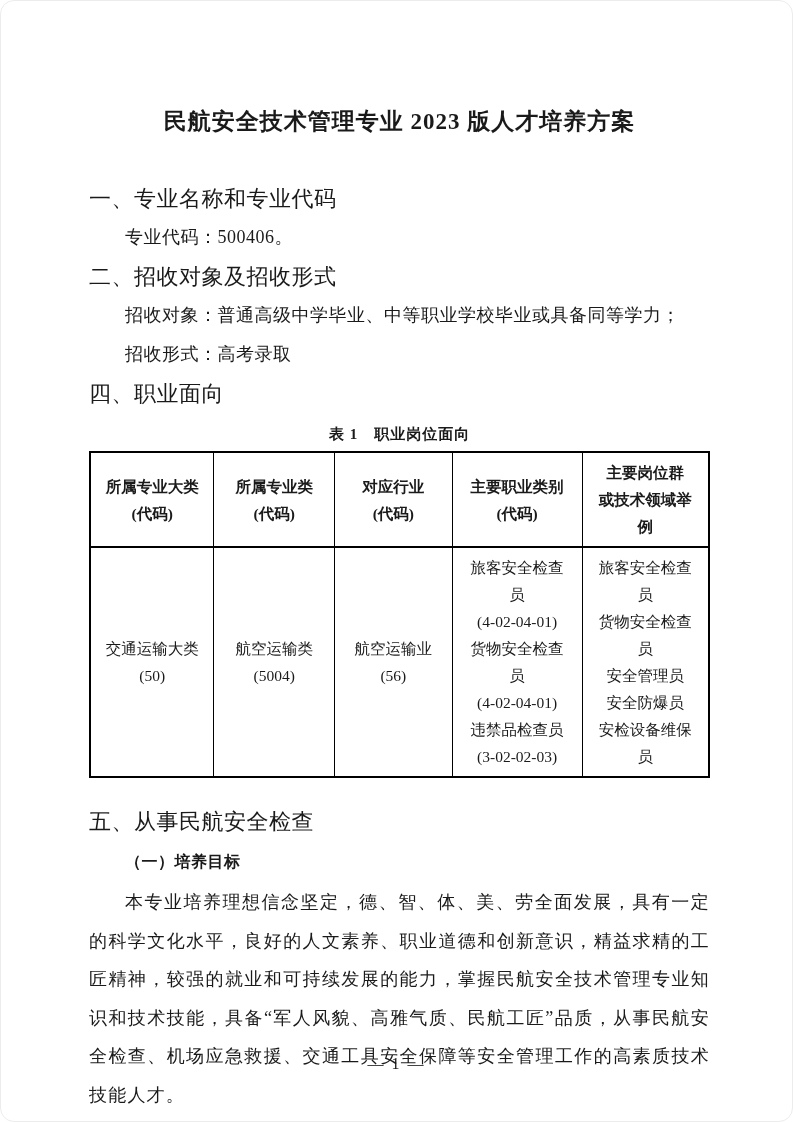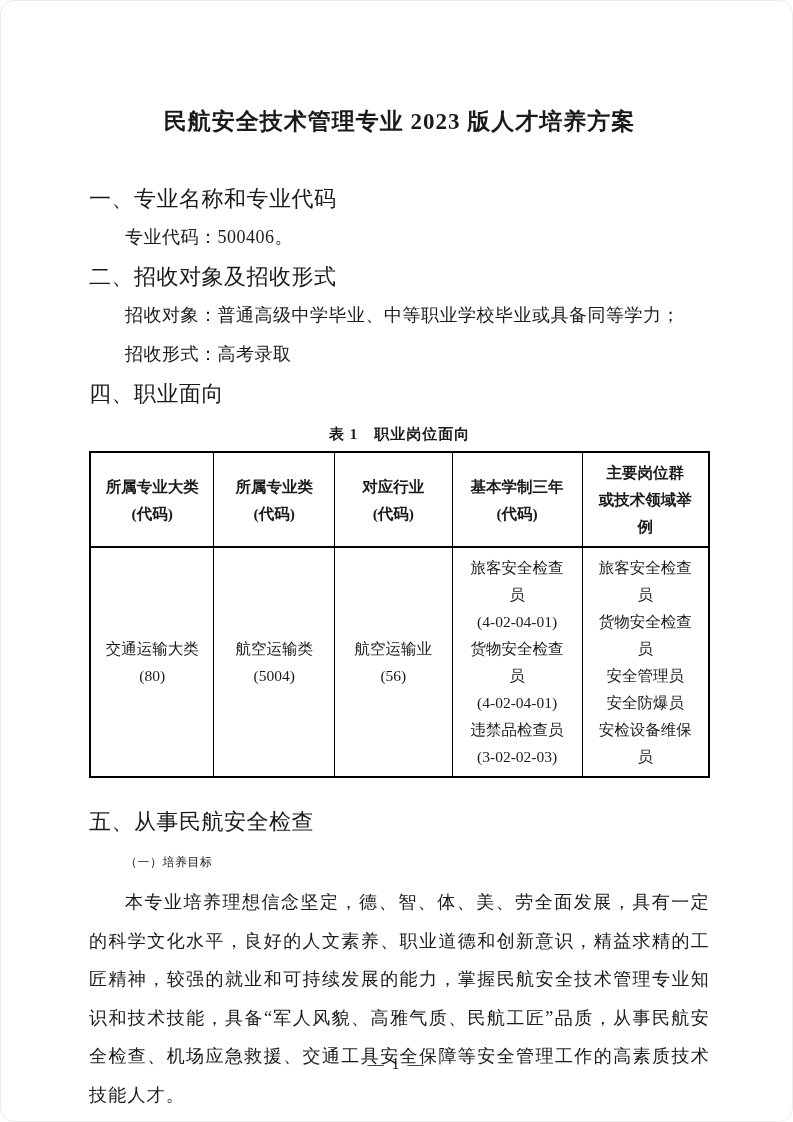--- a/index.html
+++ b/index.html
@@ -69,22 +69,22 @@
     height: 67px;
   }
   table.job-table td { line-height: 27px; height: 122px; }
   table.job-table .c1 { width: 20%; }
   table.job-table .c2 { width: 19.5%; margin-top: 40px; }
   table.job-table .c3 { width: 19%; }
   table.job-table .c4 { width: 21%; }
   table.job-table .c5 { width: 20.5%; }
   .sec5 { margin-top: 24px; }
   .sub-heading {
-    font-size: 12px;
-    font-weight: normal;
+    font-size: 16px;
+    font-weight: bold;
     line-height: 42px;
     padding-left: 36px;
     letter-spacing: 0.5px;
   }
   .paragraph {
     font-size: 18px;
     line-height: 38.5px;
     text-align: justify;
     text-indent: 2em;
     letter-spacing: 1.2px;
@@ -125,30 +125,30 @@
       <div class="table-caption">表 1　职业岗位面向</div>
       <table class="job-table">
         <thead>
           <tr>
             <th class="c1">所属专业大类
 (代码)</th>
             <th class="c2">所属专业类
 (代码)</th>
             <th class="c3">对应行业
 (代码)</th>
-            <th class="c4">基本学制三年
+            <th class="c4">主要职业类别
 (代码)</th>
             <th class="c5">主要岗位群
 或技术领域举例</th>
           </tr>
         </thead>
         <tbody>
           <tr>
             <td class="c1">交通运输大类
-(80)</td>
+(50)</td>
             <td class="c2">航空运输类
 (5004)</td>
             <td class="c3">航空运输业
 (56)</td>
             <td class="c4">旅客安全检查员
 (4-02-04-01)
 货物安全检查员
 (4-02-04-01)
 违禁品检查员
 (3-02-02-03)</td>

